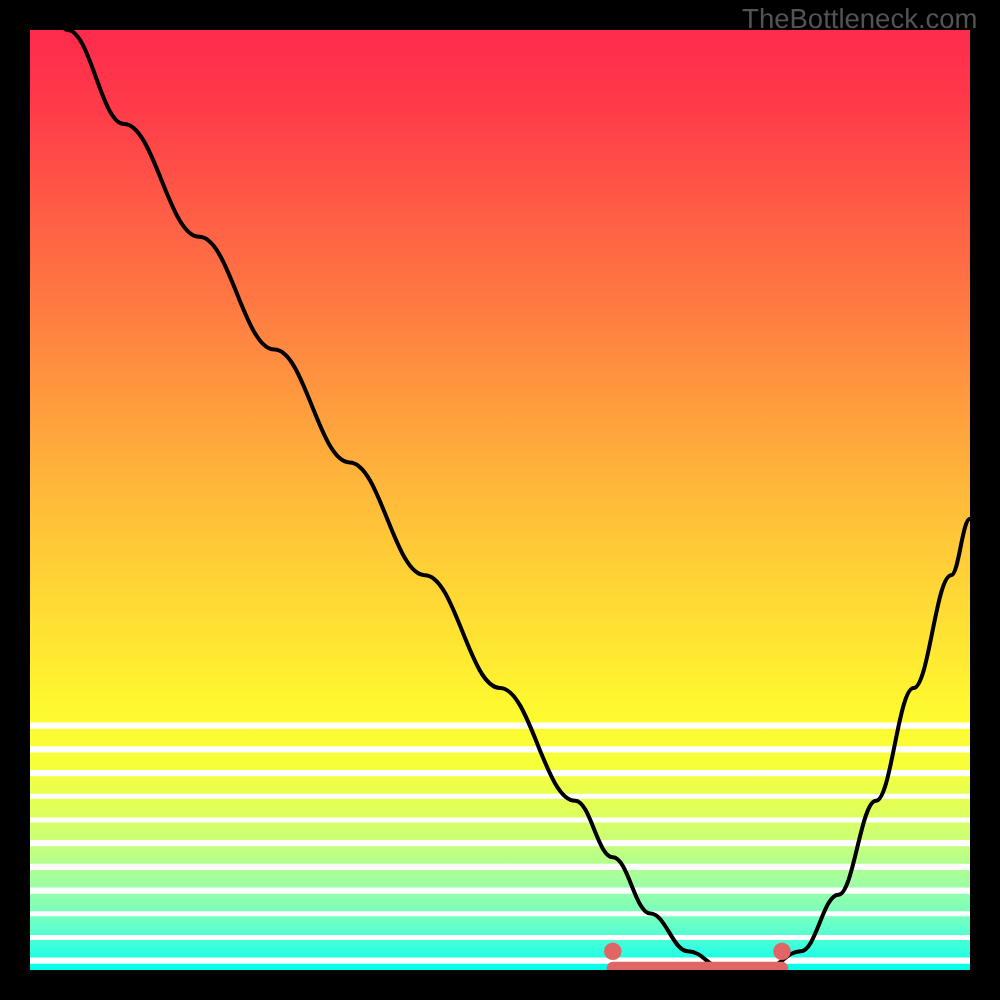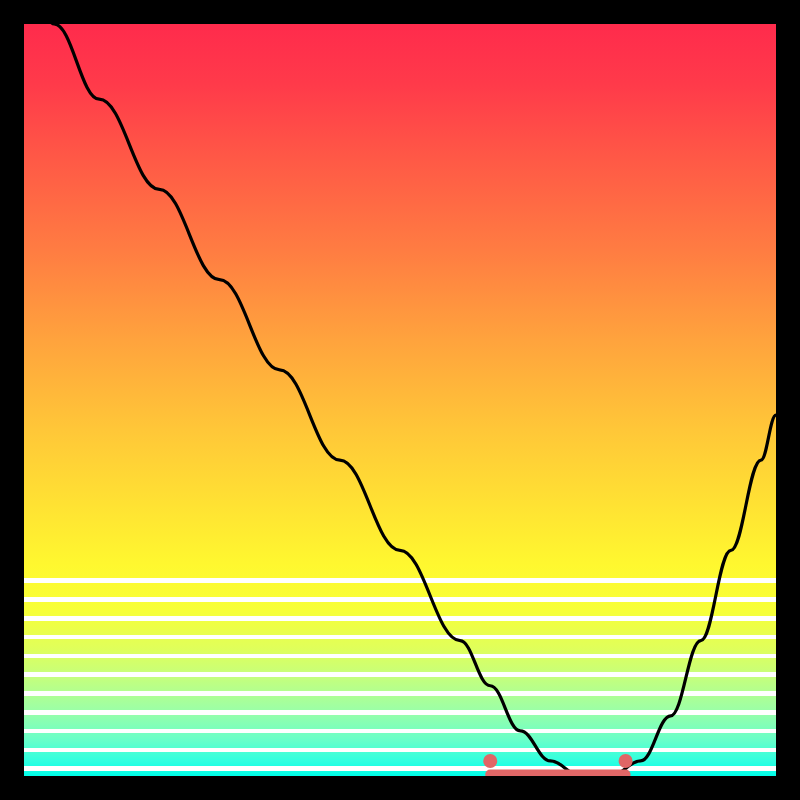--- a/index.html
+++ b/index.html
@@ -69,20 +69,21 @@
     position: absolute;
     left: 0; top: 0;
     width: 100%; height: 100%;
   }
 </style>
 </head>
 <body>
 
 <div class="frame">
 
+  <div class="watermark">TheBottleneck.com</div>
 
   <div class="plot">
     <div class="gradient"></div>
     <div id="bands">
         <div class="band" style="top: 554.48px; background: rgb(255, 255, 255);"></div>
         <div class="band" style="top: 573.28px; background: rgb(255, 255, 255);"></div>
         <div class="band" style="top: 592.08px; background: rgb(255, 255, 255);"></div>
         <div class="band" style="top: 610.88px; background: rgb(255, 255, 255);"></div>
         <div class="band" style="top: 629.68px; background: rgb(255, 255, 255);"></div>
         <div class="band" style="top: 648.48px; background: rgb(255, 255, 255);"></div>

